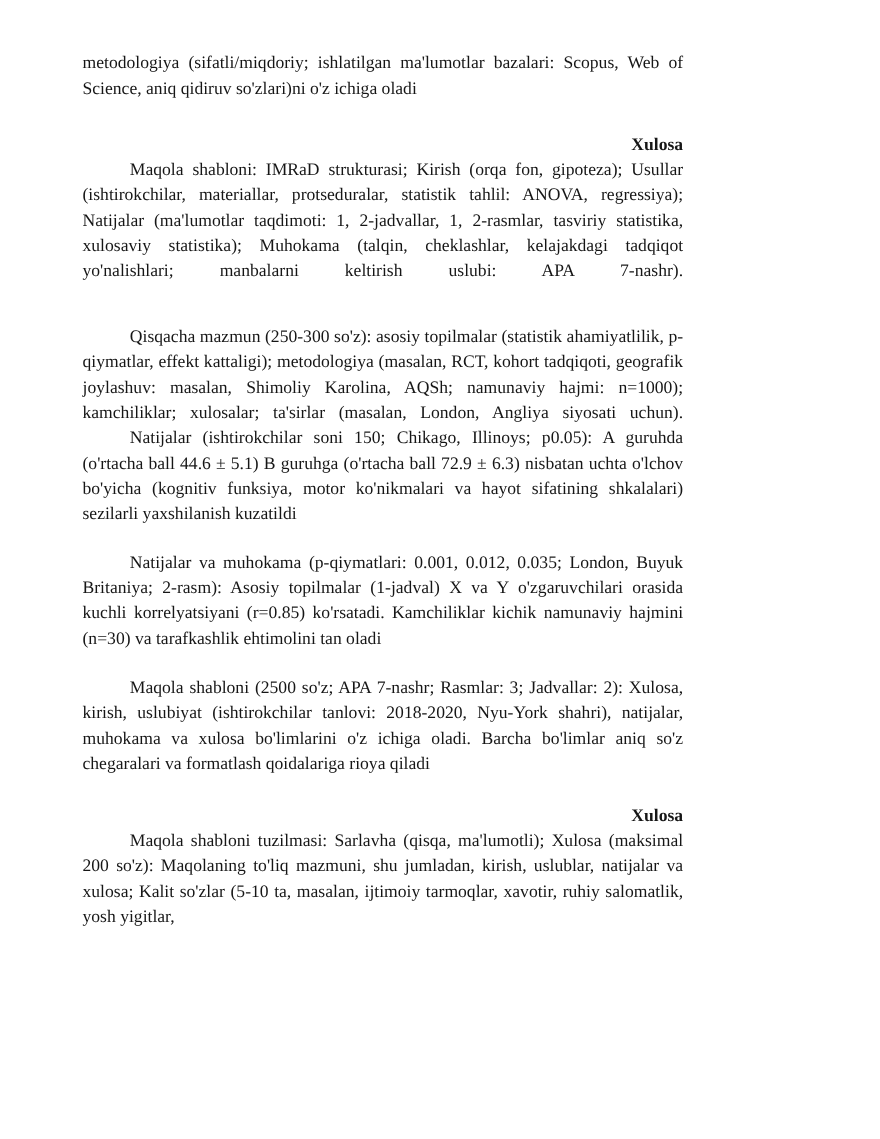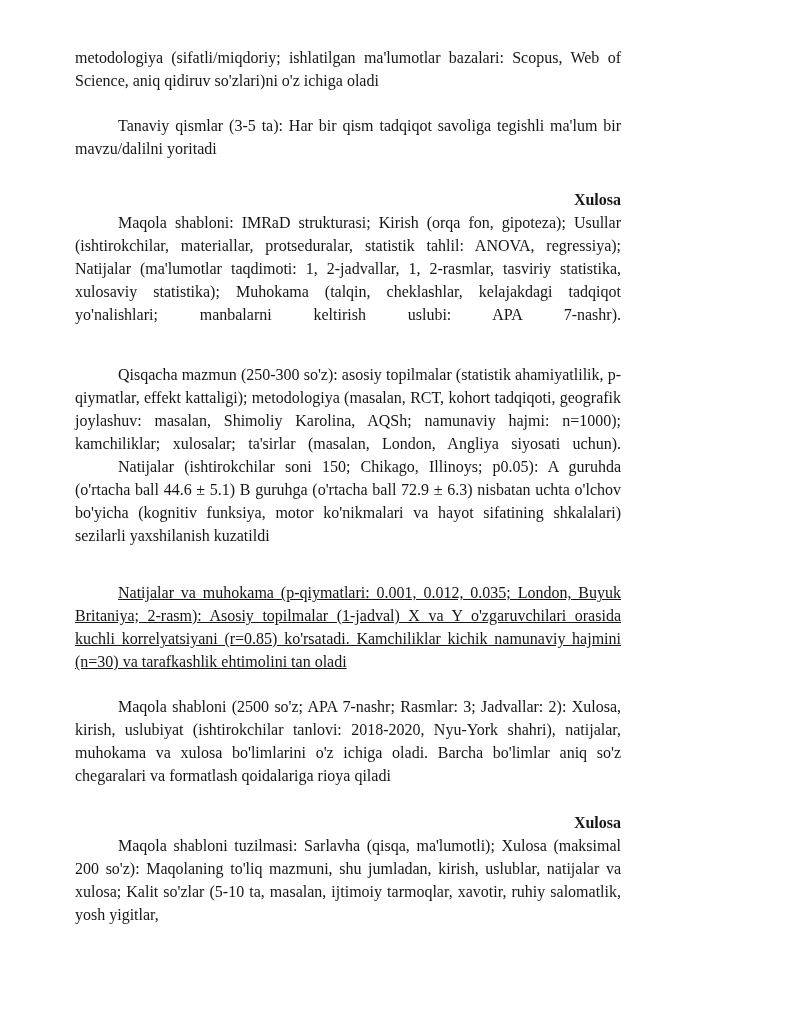--- a/index.html
+++ b/index.html
@@ -28,36 +28,35 @@
   .para.ind { text-indent: 43px; }
   .para.jl { text-align-last: justify; }
   .heading {
     margin: 0;
     font-size: 16px;
     line-height: 23px;
     font-weight: bold;
     text-indent: 43px;
     text-align: right;
   }
-  .mt21 { margin-top: 34px; text-decoration: underline; }
+  .mt21 { margin-top: 21px; }
   .mt22 { margin-top: 22px; }
   .mt24 { margin-top: 24px; }
   .mt28 { margin-top: 28px; }
   .mt36 { margin-top: 36px; }
   .mt37 { margin-top: 37px; }
   .mt42 { margin-top: 42px; }
 </style>
 </head>
 <body>
 
 <div class="page" style="--page-bg: #ffffff; --page-text: #161616;">
 
   <p class="para">metodologiya (sifatli/miqdoriy; ishlatilgan ma'lumotlar bazalari: Scopus, Web of Science, aniq qidiruv so'zlari)ni o'z ichiga oladi</p>
 
-  <p class="para ind mt22">Tanaviy qismlar (3-5 ta): Har bir qism tadqiqot savoliga tegishli ma'lum bir mavzu/dalilni yoritadi</p>
 
   <h2 class="heading mt28">Xulosa</h2>
 
   <p class="para ind jl">Maqola shabloni: IMRaD strukturasi; Kirish (orqa fon, gipoteza); Usullar (ishtirokchilar, materiallar, protseduralar, statistik tahlil: ANOVA, regressiya); Natijalar (ma'lumotlar taqdimoti: 1, 2-jadvallar, 1, 2-rasmlar, tasviriy statistika, xulosaviy statistika); Muhokama (talqin, cheklashlar, kelajakdagi tadqiqot yo'nalishlari; manbalarni keltirish uslubi: APA 7-nashr).</p>
 
 
   <p class="para ind jl mt37">Qisqacha mazmun (250-300 so'z): asosiy topilmalar (statistik ahamiyatlilik, p-qiymatlar, effekt kattaligi); metodologiya (masalan, RCT, kohort tadqiqoti, geografik joylashuv: masalan, Shimoliy Karolina, AQSh; namunaviy hajmi: n=1000); kamchiliklar; xulosalar; ta'sirlar (masalan, London, Angliya siyosati uchun).</p>
 
 
   <p class="para ind">Natijalar (ishtirokchilar soni 150; Chikago, Illinoys; p0.05): A guruhda (o'rtacha ball 44.6 ± 5.1) B guruhga (o'rtacha ball 72.9 ± 6.3) nisbatan uchta o'lchov bo'yicha (kognitiv funksiya, motor ko'nikmalari va hayot sifatining shkalalari) sezilarli yaxshilanish kuzatildi</p>

